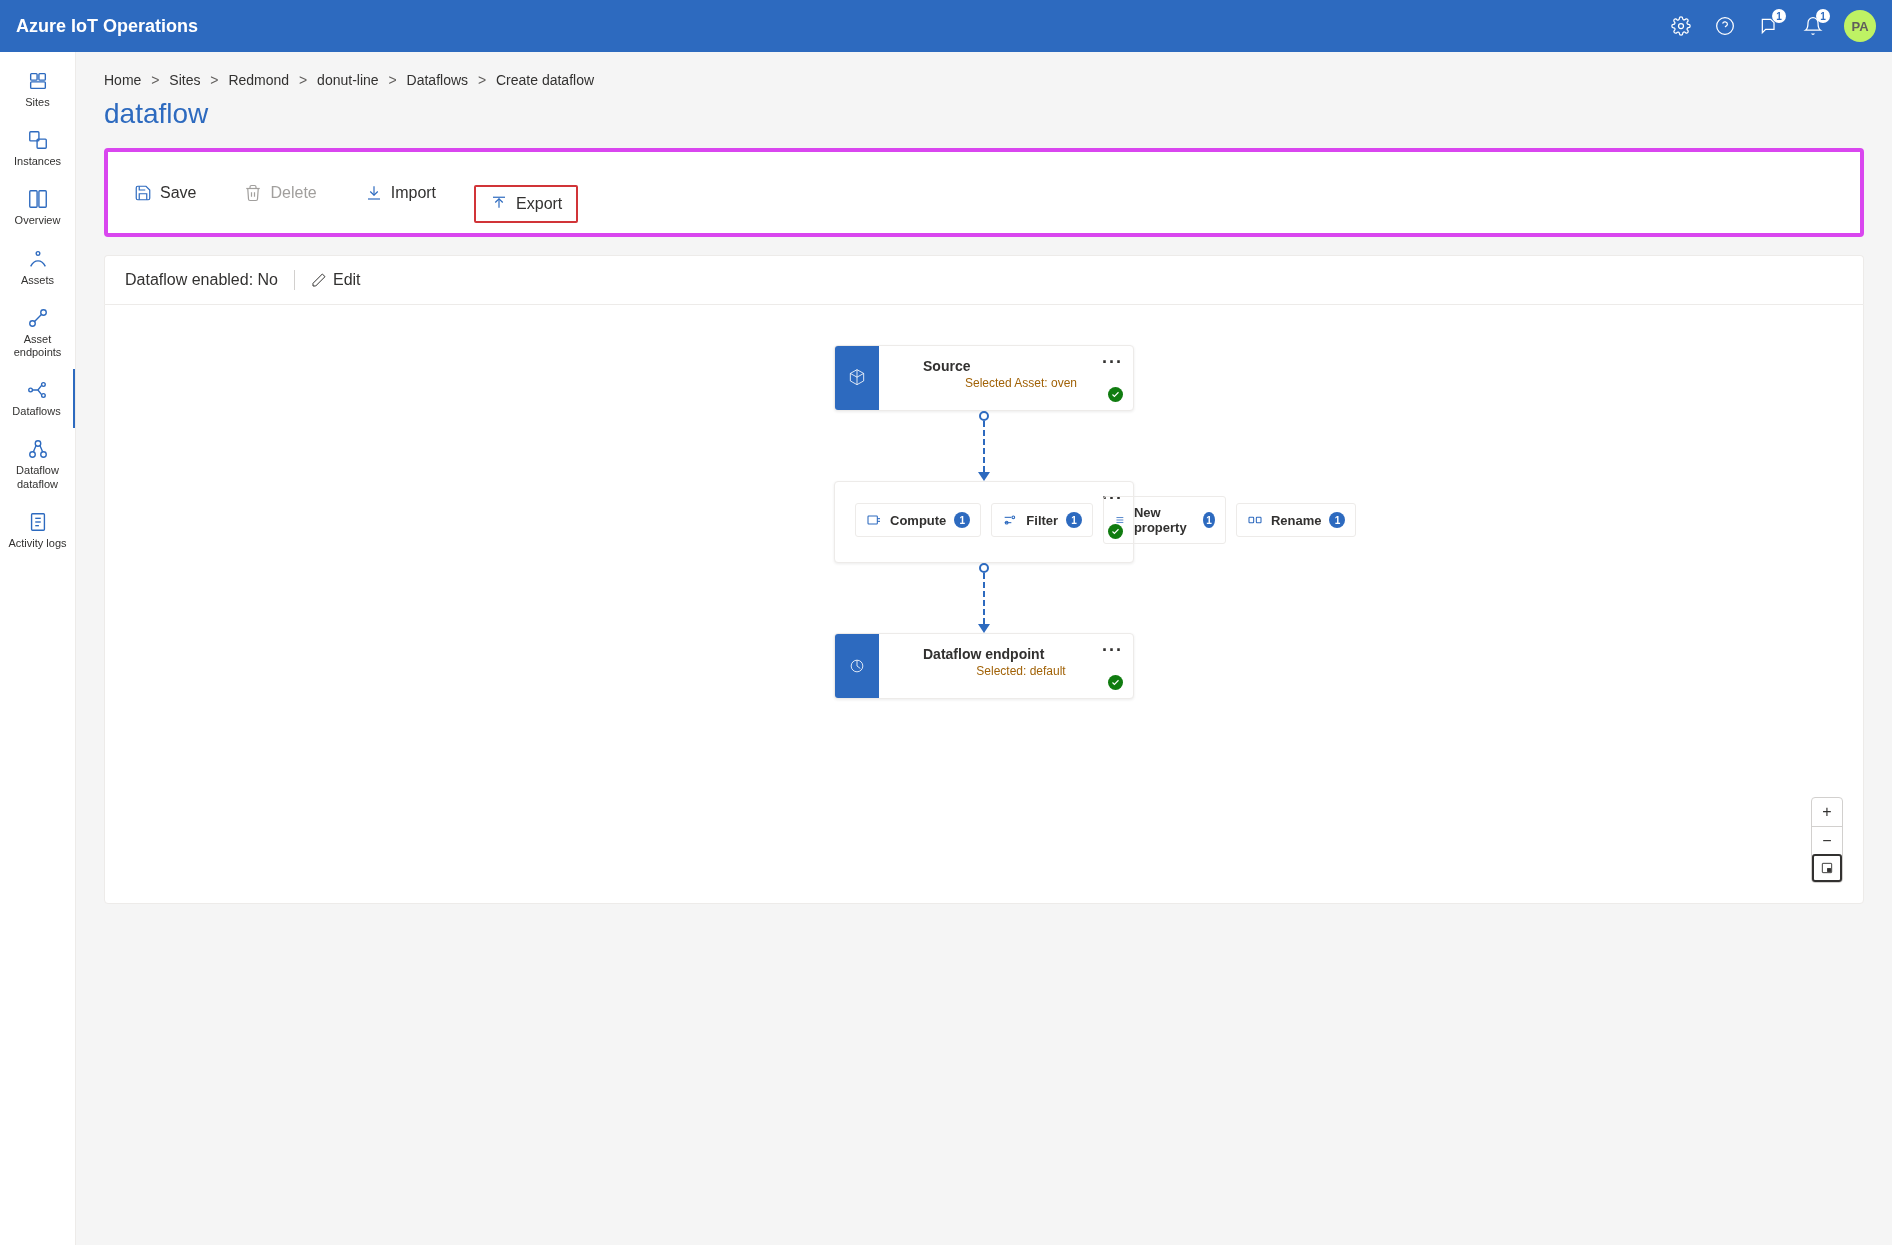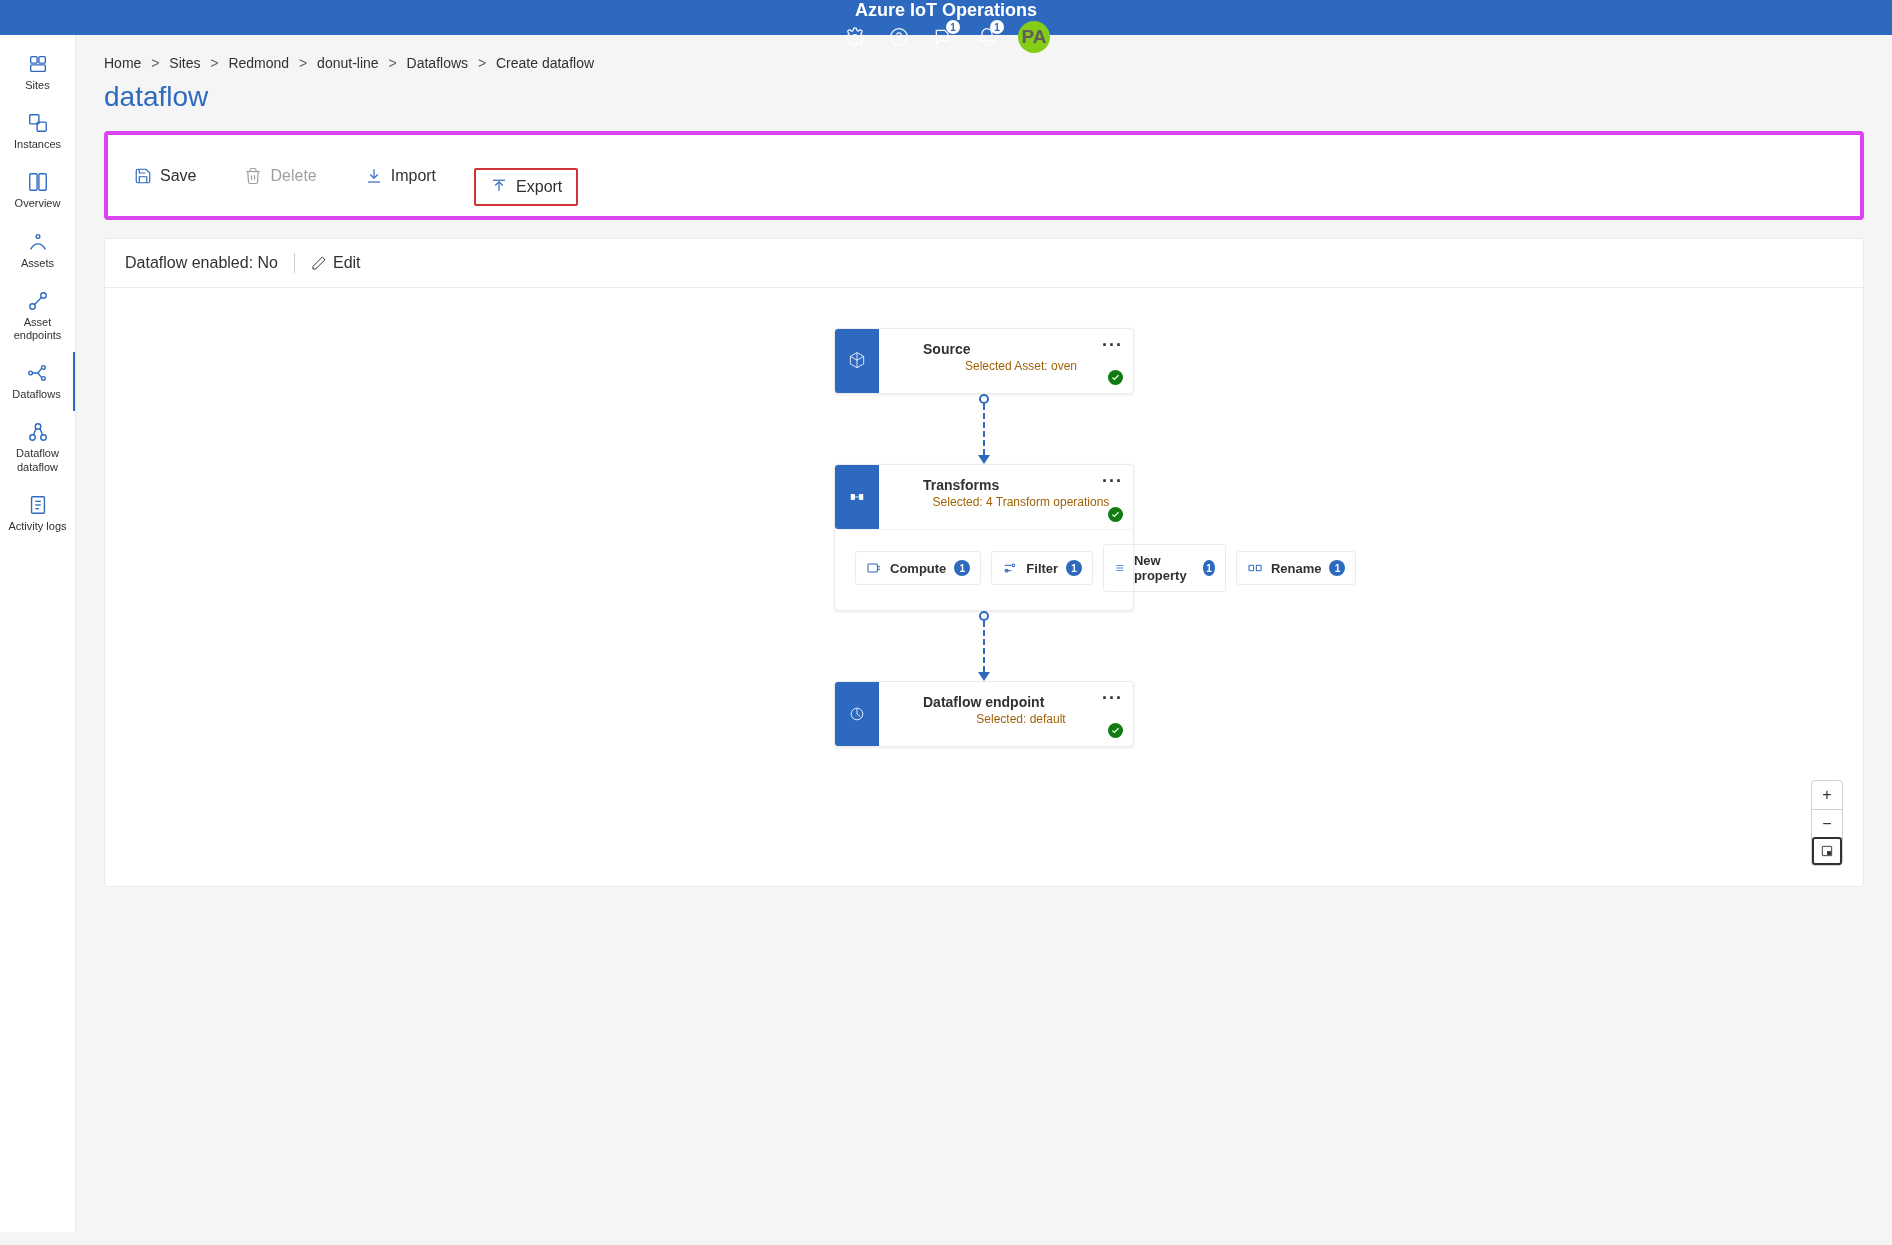--- a/index.html
+++ b/index.html
@@ -1,25 +1,25 @@
 <!DOCTYPE html>
 <html><head>
 <meta charset="utf-8">
 <style>
 * { box-sizing: border-box; margin: 0; padding: 0; }
 body { font-family: "Segoe UI", Arial, sans-serif; background: #f5f5f5; color: #323130; font-size: 14px; overflow: hidden; }
 
 
-.topbar { background: #2d6abf; color: #fff; height: 35px; display: flex; align-items: center; justify-content: space-between; padding: 0 16px; flex-direction: column; }
+.topbar { background: #2d6abf; color: #fff; height: 52px; display: flex; align-items: center; justify-content: space-between; padding: 0 16px; }
 .topbar .title { font-size: 18px; font-weight: 600; }
 .topbar .right { display: flex; align-items: center; gap: 18px; }
 .topbar .ticon { width: 26px; height: 26px; display: flex; align-items: center; justify-content: center; cursor: pointer; position: relative; }
 .topbar .ticon svg { width: 20px; height: 20px; stroke: #fff; fill: none; stroke-width: 1.5; }
 .badge { position: absolute; top: -4px; right: -4px; background: #fff; color: #2d6abf; font-size: 10px; font-weight: 600; border-radius: 50%; width: 14px; height: 14px; display: flex; align-items: center; justify-content: center; }
-.avatar { width: 32px; height: 32px; border-radius: 50%; background: #84cc16; color: #605e5c; display: flex; align-items: center; justify-content: center; font-size: 19px; font-weight: 600; cursor: pointer; }
+.avatar { width: 32px; height: 32px; border-radius: 50%; background: #bef264; color: #605e5c; display: flex; align-items: center; justify-content: center; font-size: 13px; font-weight: 600; cursor: pointer; }
 
 
 .layout { display: flex; height: calc(100vh - 48px); }
 .sidenav { width: 76px; background: #fff; border-right: 1px solid #edebe9; display: flex; flex-direction: column; padding-top: 8px; }
 .sidenav .item { display: flex; flex-direction: column; align-items: center; justify-content: center; padding: 10px 4px; cursor: pointer; color: #605e5c; font-size: 11px; text-align: center; line-height: 1.2; gap: 4px; }
 .sidenav .item.active { background: #fff; color: #323130; border-right: 2px solid #2d6abf; }
 .sidenav .item svg { width: 22px; height: 22px; stroke: #2d6abf; fill: none; stroke-width: 1.5; }
 .sidenav .item.active svg { stroke: #2d6abf; }
 .sidenav .item .lbl { color: #323130; }
 
@@ -278,33 +278,20 @@
           </div>
       </div>
 
       <div class="conn">
         <div class="dot"></div>
           <div class="line"></div>
           <div class="arrow"></div>
       </div>
 
       <div class="node node-transforms wide">
-        <div class="head">
-          <div class="icon-slab tall-trans">
-            <svg viewBox="0 0 24 24">
-                <rect x="5" y="9" width="4" height="6" fill="#fff"></rect>
-                <rect x="15" y="9" width="4" height="6" fill="#fff"></rect>
-                <line x1="9" y1="12" x2="15" y2="12" stroke="#fff"></line>
-              </svg>
-          </div>
-          <div class="content">
-            <div class="ntitle">Transforms</div>
-            <div class="nsub">Selected: 4 Transform operations</div>
-          </div>
-        </div>
         <div class="more">···</div>
         <div class="check" style="top:42px;bottom:auto;">
             <svg viewBox="0 0 24 24">
               <polyline points="4 12 9 17 20 6"></polyline>
             </svg>
           </div>
 
         <div class="ops">
           <div class="op">
             <svg viewBox="0 0 24 24">

